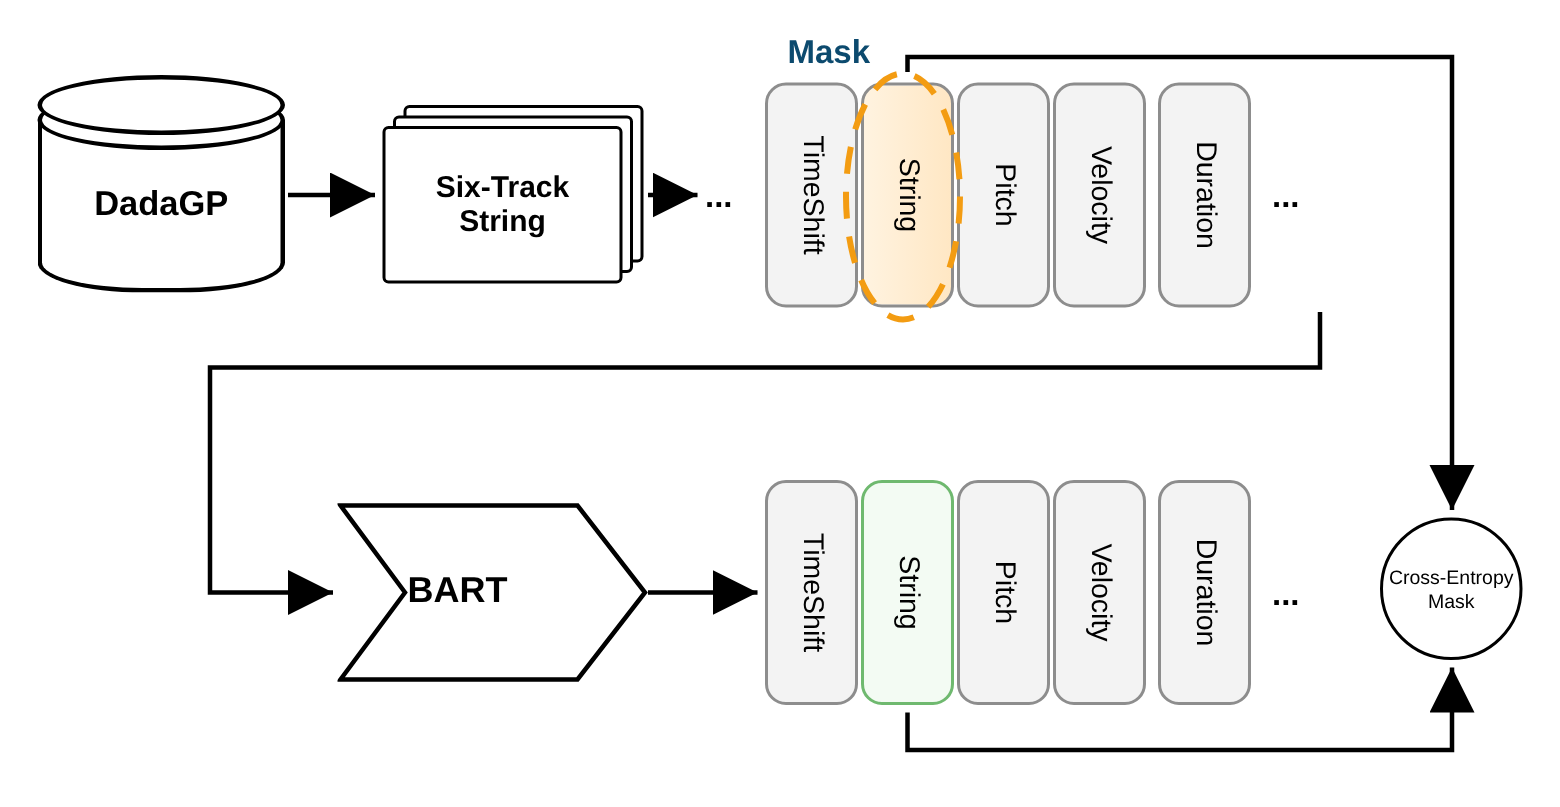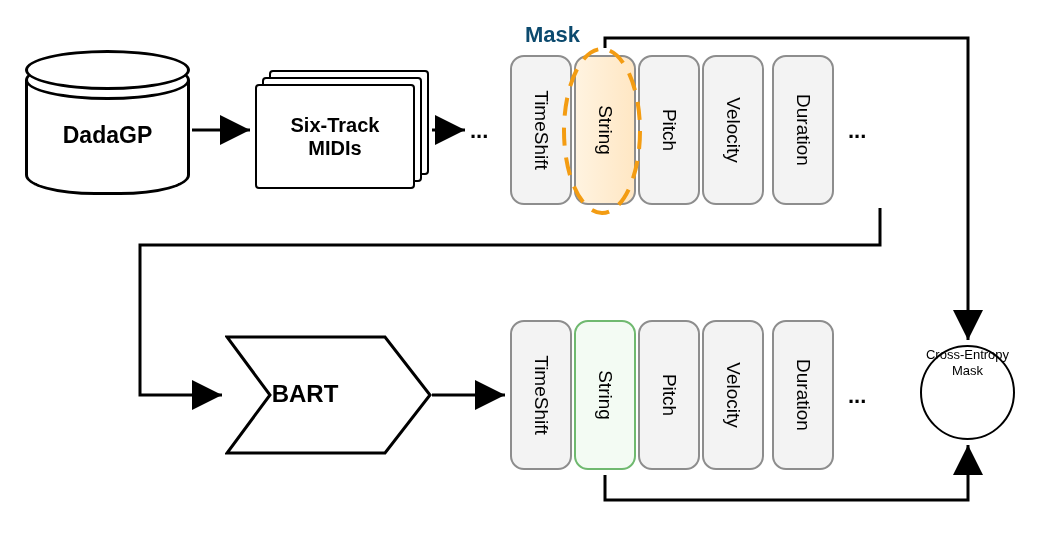--- a/index.html
+++ b/index.html
@@ -40,42 +40,42 @@
 
   
   .mask-oval { position:absolute; left:556px; top:42px; width:92px; height:178px; }
   .mask-label { position:absolute; left:525px; top:22px; font-size:22px; font-weight:700; color:#0c4a6e; }
 
   
   .bart-wrap { position:absolute; left:225px; top:335px; width:210px; height:120px; }
   .bart-label{ position:absolute; left:225px; top:380px; width:160px; text-align:center; font-weight:700; font-size:24px; }
 
   
-  .celoss { position:absolute; left:920px; top:345px; width:95px; height:95px; border:2px solid #000; border-radius:50%; display:flex; flex-direction:column; align-items:center; font-size:13px; line-height:1.2; text-align:center; }
+  .celoss { position:absolute; left:920px; top:345px; width:95px; height:95px; border:2px solid #000; border-radius:50%; display:flex; flex-direction:column; align-items:center; justify-content:center; font-size:13px; line-height:1.2; text-align:center; }
 
   
   svg.arrows { position:absolute; left:0; top:0; width:1040px; height:538px; pointer-events:none; }
 </style>
 </head>
 <body>
 
 <div class="stage">
 
   <div class="cyl-wrap">
     <div class="cyl-body"></div>
     <div class="cyl-top"></div>
     <div class="cyl-top2"></div>
     <div class="cyl-label">DadaGP</div>
   </div>
 
   <div class="stack">
     <div class="page p3"></div>
     <div class="page p2"></div>
     <div class="page p1">
-      <span>Six-Track MIDIs</span>
+      <span>Six-Track String</span>
     </div>
   </div>
 
   <div class="tokens top">
     <span class="ellips" style="left:-40px; top:63px;">...</span>
     <div class="card" style="left:0px;">
         <span class="vtxt">TimeShift</span>
       </div>
     <div class="card mask-orange" style="left:64px;">
         <span class="vtxt">String</span>

